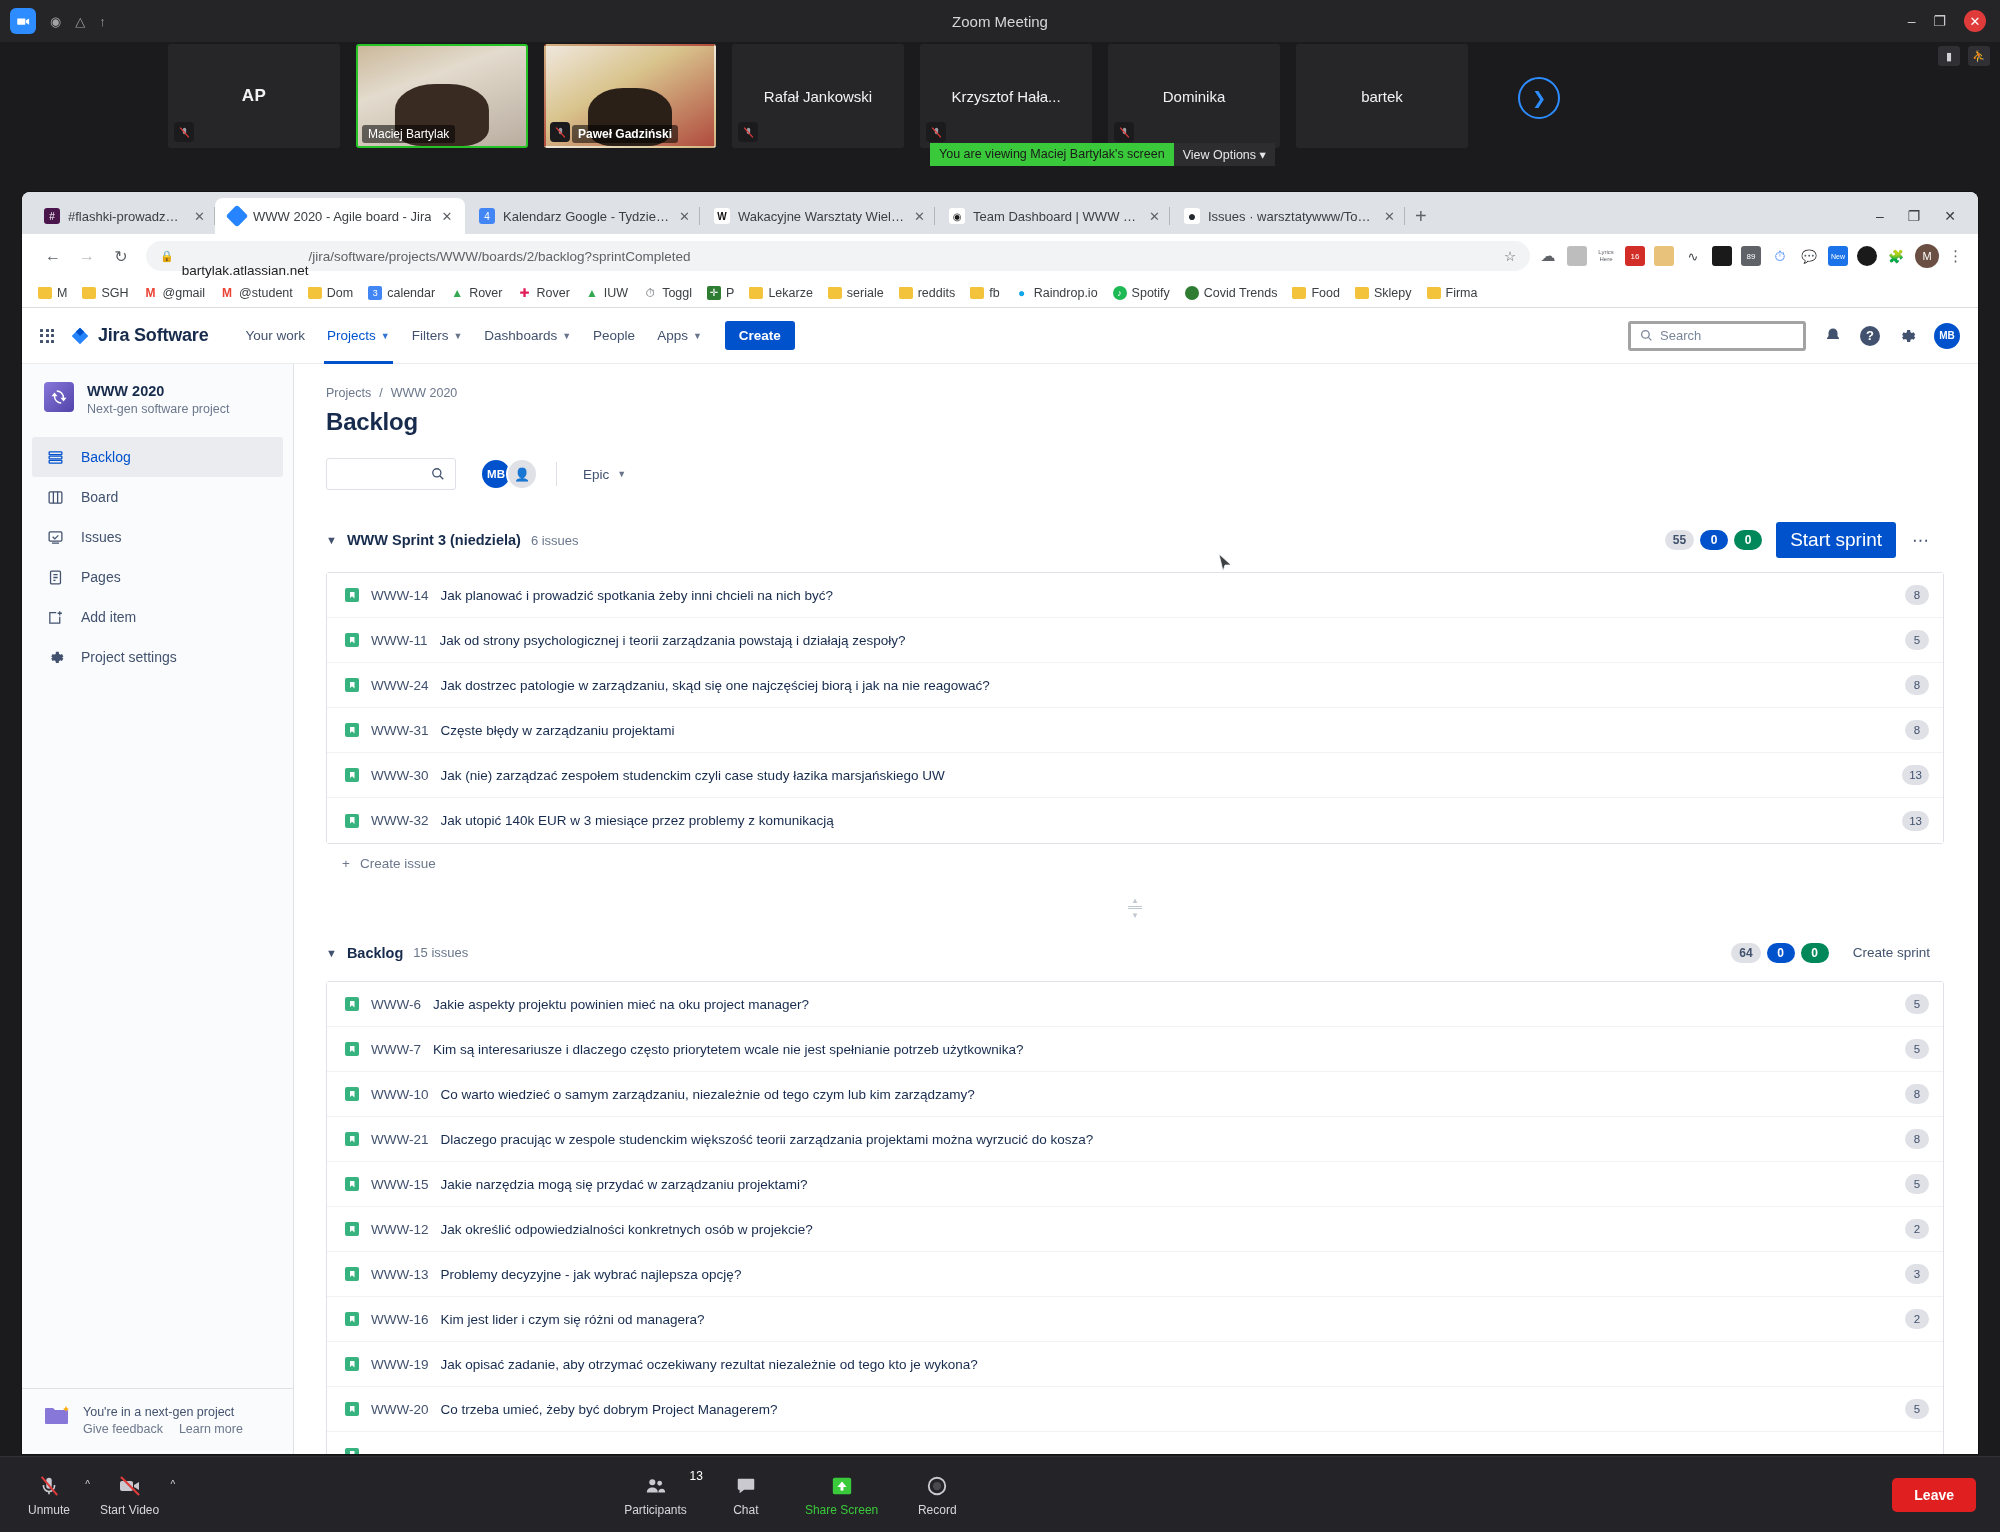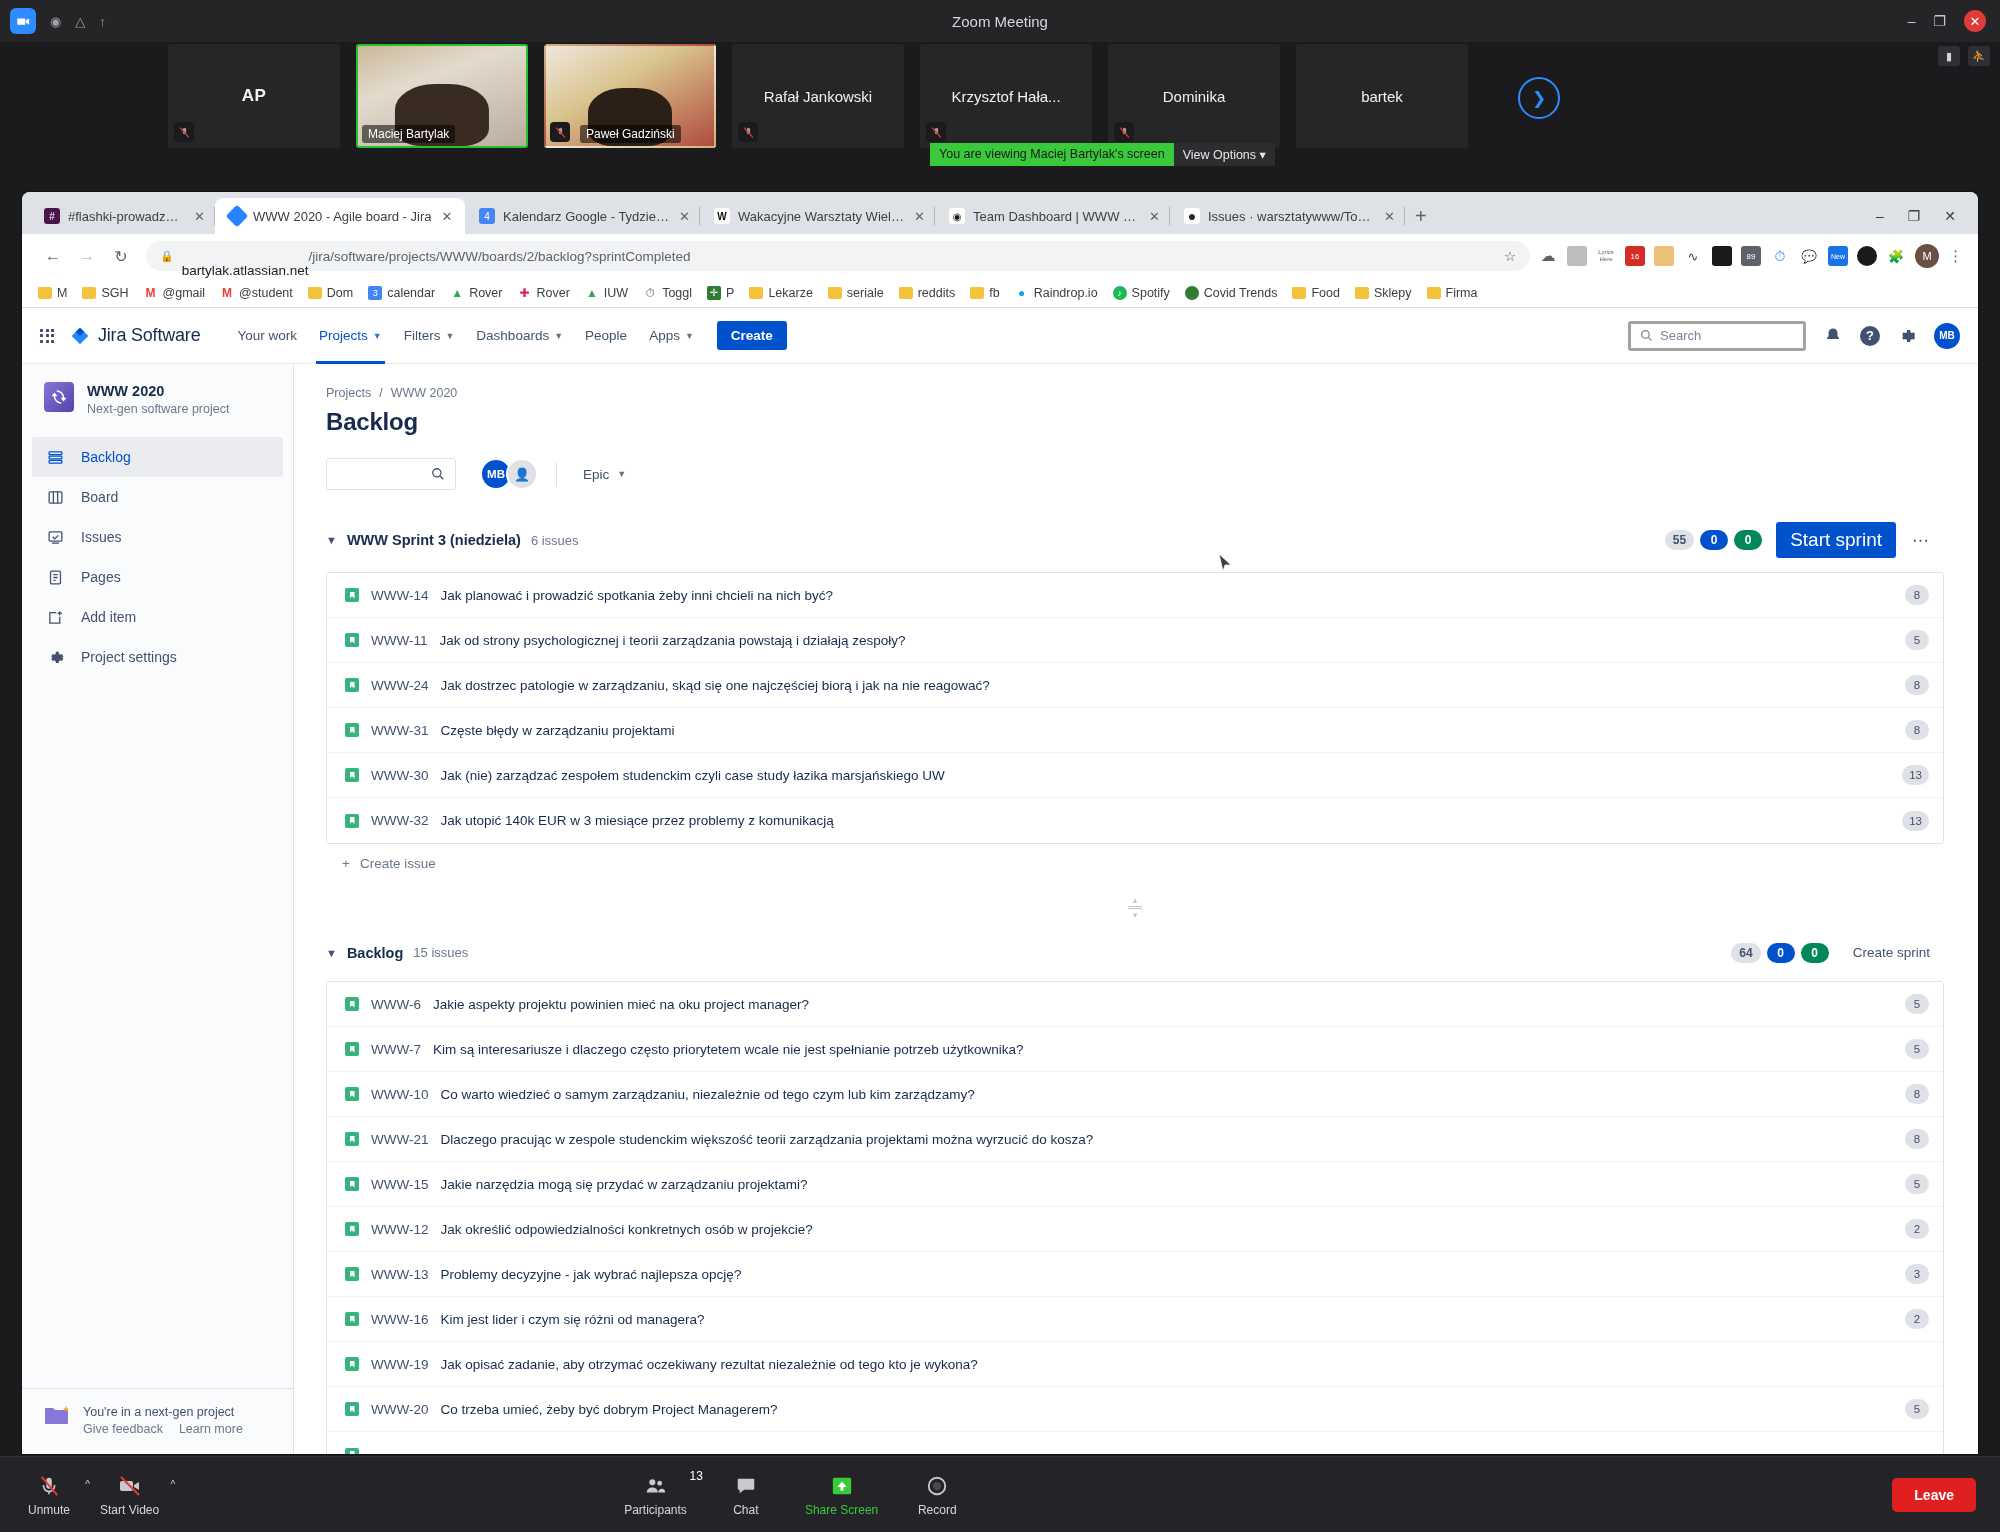--- a/index.html
+++ b/index.html
@@ -61,21 +61,21 @@
     background: rgba(0,0,0,.55); color: #fff; font-size: 12px;
     padding: 2px 6px; border-radius: 3px; white-space: nowrap; max-width: 96%;
     overflow: hidden; text-overflow: ellipsis;
   }
   .mute-badge {
     position: absolute; left: 4px; bottom: 4px;
     width: 20px; height: 20px; border-radius: 4px; background: #1b1b1d;
     display: flex; align-items: center; justify-content: center;
   }
   .mute-badge svg { width: 13px; height: 13px; }
-  .tile-label.with-mute { left: 34px; }
+  .tile-label.with-mute { left: 26px; font-weight: bold; }
   .cam-a { background: linear-gradient(160deg,#cbb89a 0%,#e3dbcd 35%,#b9ada0 100%); }
   .cam-b { background: linear-gradient(150deg,#efe7dd 0%,#d9c48d 40%,#b04b3e 100%); }
   .cam-face {
     position: absolute; left: 50%; transform: translateX(-50%); bottom: 0;
     width: 56%; height: 62%; border-radius: 42% 42% 28% 28%;
     background: #3a2b22;
   }
   .cam-face.b { background: #2b2018; width: 50%; height: 58%; }
   .arrow-next {
     width: 42px; height: 42px; border-radius: 50%;
@@ -161,21 +161,21 @@
   
   .jira { background: #fff; height: calc(100% - 116px); display: flex; flex-direction: column; }
   .jira-nav {
     height: 56px; display: flex; align-items: center; gap: 0;
     padding: 0 18px; border-bottom: 1px solid #ebecf0; flex: 0 0 56px;
   }
   .app-switcher { display: grid; grid-template-columns: repeat(3,3px); gap: 2.5px; margin-right: 16px; }
   .app-switcher i { width: 3px; height: 3px; background: #42526e; border-radius: .5px; display: block; }
   .jira-brand { display: flex; align-items: center; gap: 8px; margin-right: 26px; }
   .jira-logo-d { width: 20px; height: 20px; }
-  .jira-wordmark { font-size: 18px; color: #172b4d; font-weight: 400; letter-spacing: -.2px; text-align: right; }
+  .jira-wordmark { font-size: 18px; color: #172b4d; font-weight: 700; letter-spacing: -.2px; text-align: right; }
   .nav-item {
     font-size: 13.5px; color: #42526e; padding: 0 11px; height: 56px;
     display: flex; align-items: center; gap: 5px; position: relative; white-space: nowrap;
   }
   .nav-item.sel { color: #0052cc; }
   .nav-item.sel::after {
     content: ""; position: absolute; left: 8px; right: 8px; bottom: 0; height: 3px; background: #0052cc;
   }
   .caret { font-size: 9px; opacity: .8; }
   .create-btn {

